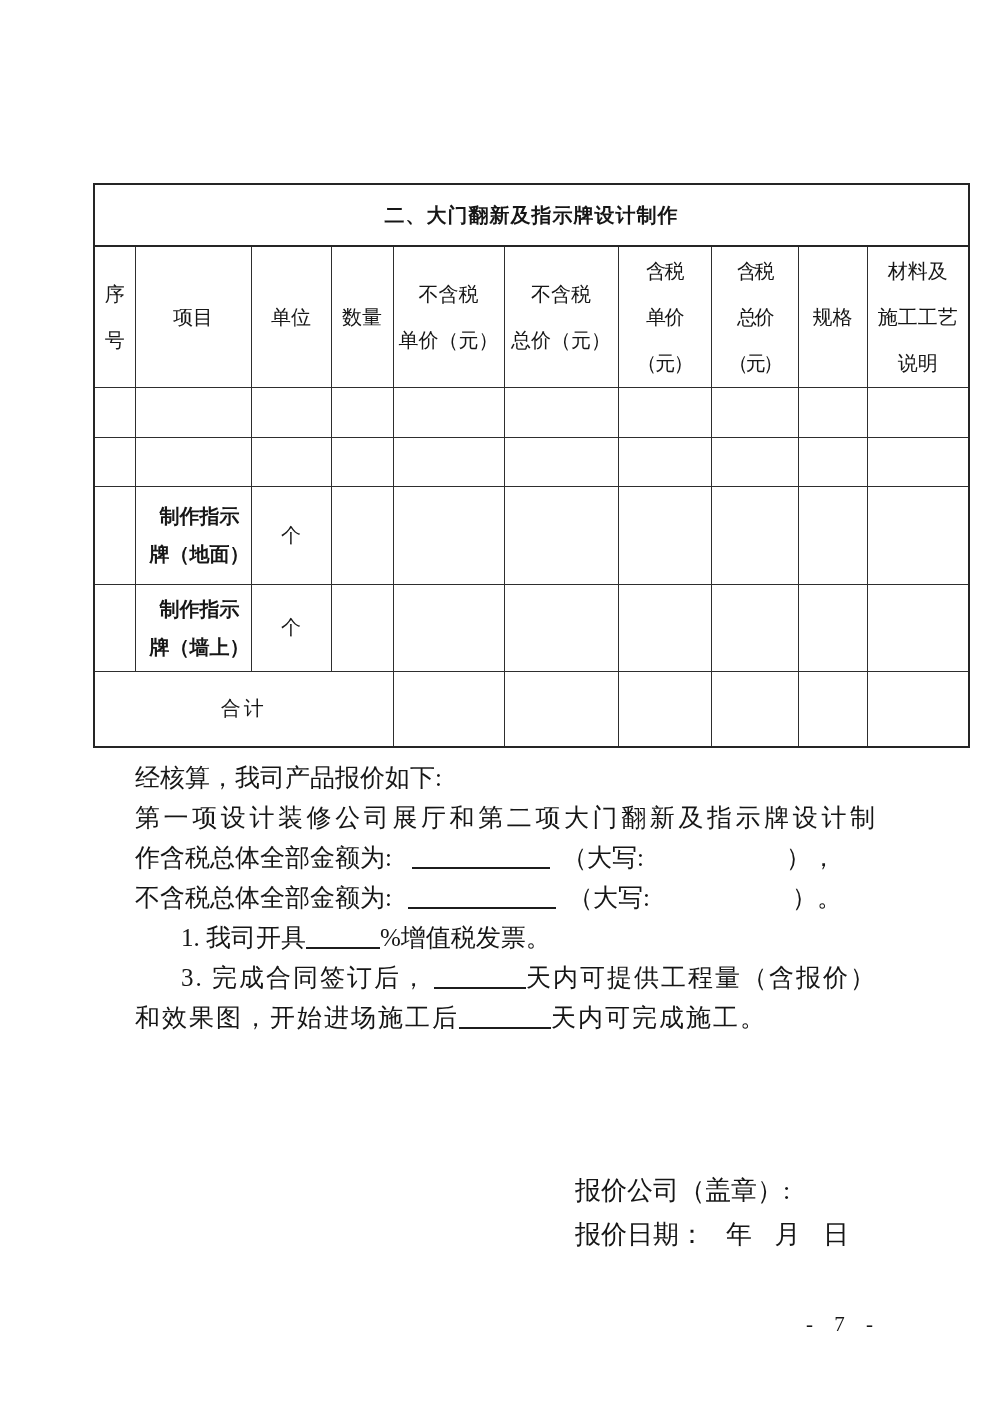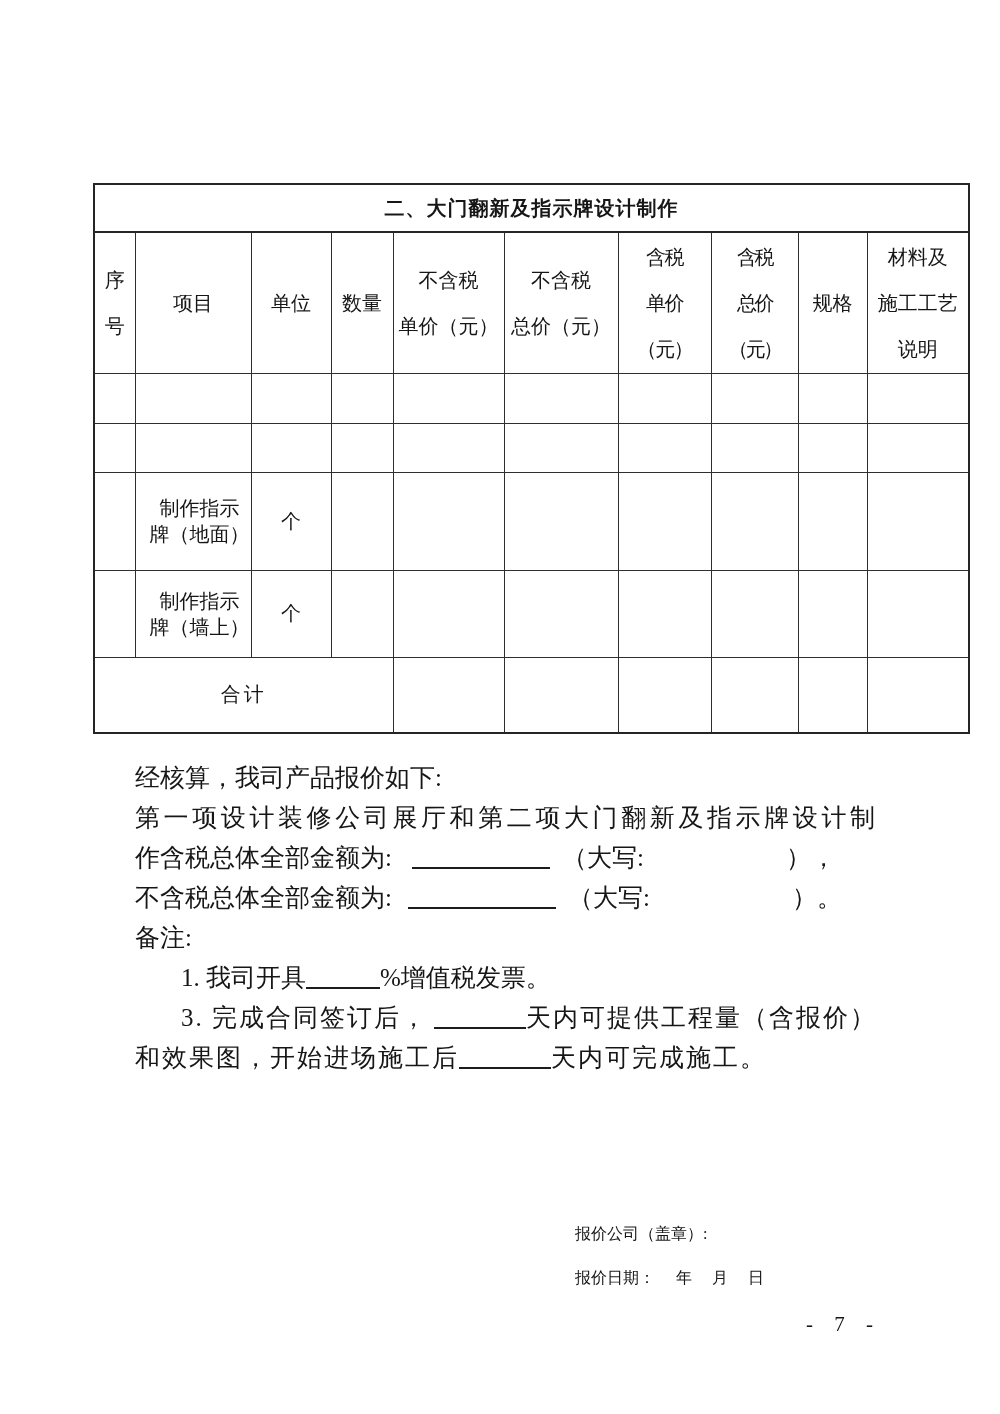--- a/index.html
+++ b/index.html
@@ -14,34 +14,34 @@
   
   table.quote {
     position:absolute; left:93px; top:183px; width:875px;
     border-collapse:collapse; table-layout:fixed;
     border:2px solid #252525;
   }
   table.quote td {
     border:1px solid #2e2e2e; text-align:center; vertical-align:middle;
     font-size:20px; color:#161616;
   }
-  tr.title-row td { height:48px; border-bottom:2px solid #252525; }
+  tr.title-row td { height:62px; border-bottom:2px solid #252525; }
   .title-cell { font-weight:bold; font-size:27px; letter-spacing:1px; }
   tr.header-row td { height:141px;margin-top:36px; }
   .hdr { white-space:pre-line; line-height:46px; }
   .tight  { letter-spacing:-1.5px; }
   .tighter{ letter-spacing:-2.5px; }
   tr.empty-row-1 td { height:50px; }
   tr.empty-row-2 td { height:49px; }
   tr.item-row-1 td { height:98px; }
   tr.item-row-2 td { height:87px; }
   tr.total-row td { height:76px; }
   .item-cell {
     text-align:left; padding-left:13px; white-space:pre-line;
-    line-height:26px; font-size:21px;
+    line-height:38px; font-size:21px;font-weight:bold;
   }
   .unit-cell { font-size:22px; }
   .total-cell { font-size:23px; letter-spacing:3px; }
 
   
   .content {
     position:absolute; left:135px; top:758px; width:750px;
     font-size:25px; line-height:40px;
   }
   .bt { height:40px; white-space:nowrap; }
@@ -55,22 +55,22 @@
   .blank-amount1 { width:138px; margin-left:20px; }
   .blank-amount2 { width:148px; margin-left:16px; }
   .blank-note1 { width:74px; }
   .blank-note3 { width:92px; margin-left:6px; }
   .blank-note3b { width:92px; }
   .daxie { margin-left:12px; }
   .gap-paren { display:inline-block; width:142px; }
 
   
   .signature {
-    position:absolute; left:575px; top:1212px;
-    font-size:16px; line-height:44px;
+    position:absolute; left:575px; top:1169px;
+    font-size:26px; line-height:44px;
   }
   .date-value { margin-left:21px; word-spacing:16px; }
 
   
   .pagenum {
     position:absolute; left:806px; top:1312px;
     font-size:21px; letter-spacing:4px; word-spacing:8px;
   }
 </style>
 </head>
@@ -178,21 +178,20 @@
 
   <div class="content">
     <div class="bt">经核算，我司产品报价如下:</div>
     <div class="bt justify">第一项设计装修公司展厅和第二项大门翻新及指示牌设计制</div>
     <div class="bt">
       <span>作含税总体全部金额为:</span><span class="blank blank-amount1"></span><span class="daxie">（大写:</span><span class="gap-paren"></span><span>），</span>
     </div>
     <div class="bt">
       <span>不含税总体全部金额为:</span><span class="blank blank-amount2"></span><span class="daxie">（大写:</span><span class="gap-paren"></span><span>）。</span>
     </div>
-    <div class="bt">备注:</div>
     <div class="bt indent">
       <span>1. 我司开具</span><span class="blank blank-note1"></span><span>%增值税发票。</span>
     </div>
     <div class="bt indent ls2">
       <span>3. 完成合同签订后，</span><span class="blank blank-note3"></span><span>天内可提供工程量（含报价）</span>
     </div>
     <div class="bt ls2">
       <span>和效果图，开始进场施工后</span><span class="blank blank-note3b"></span><span>天内可完成施工。</span>
     </div>
   </div>

